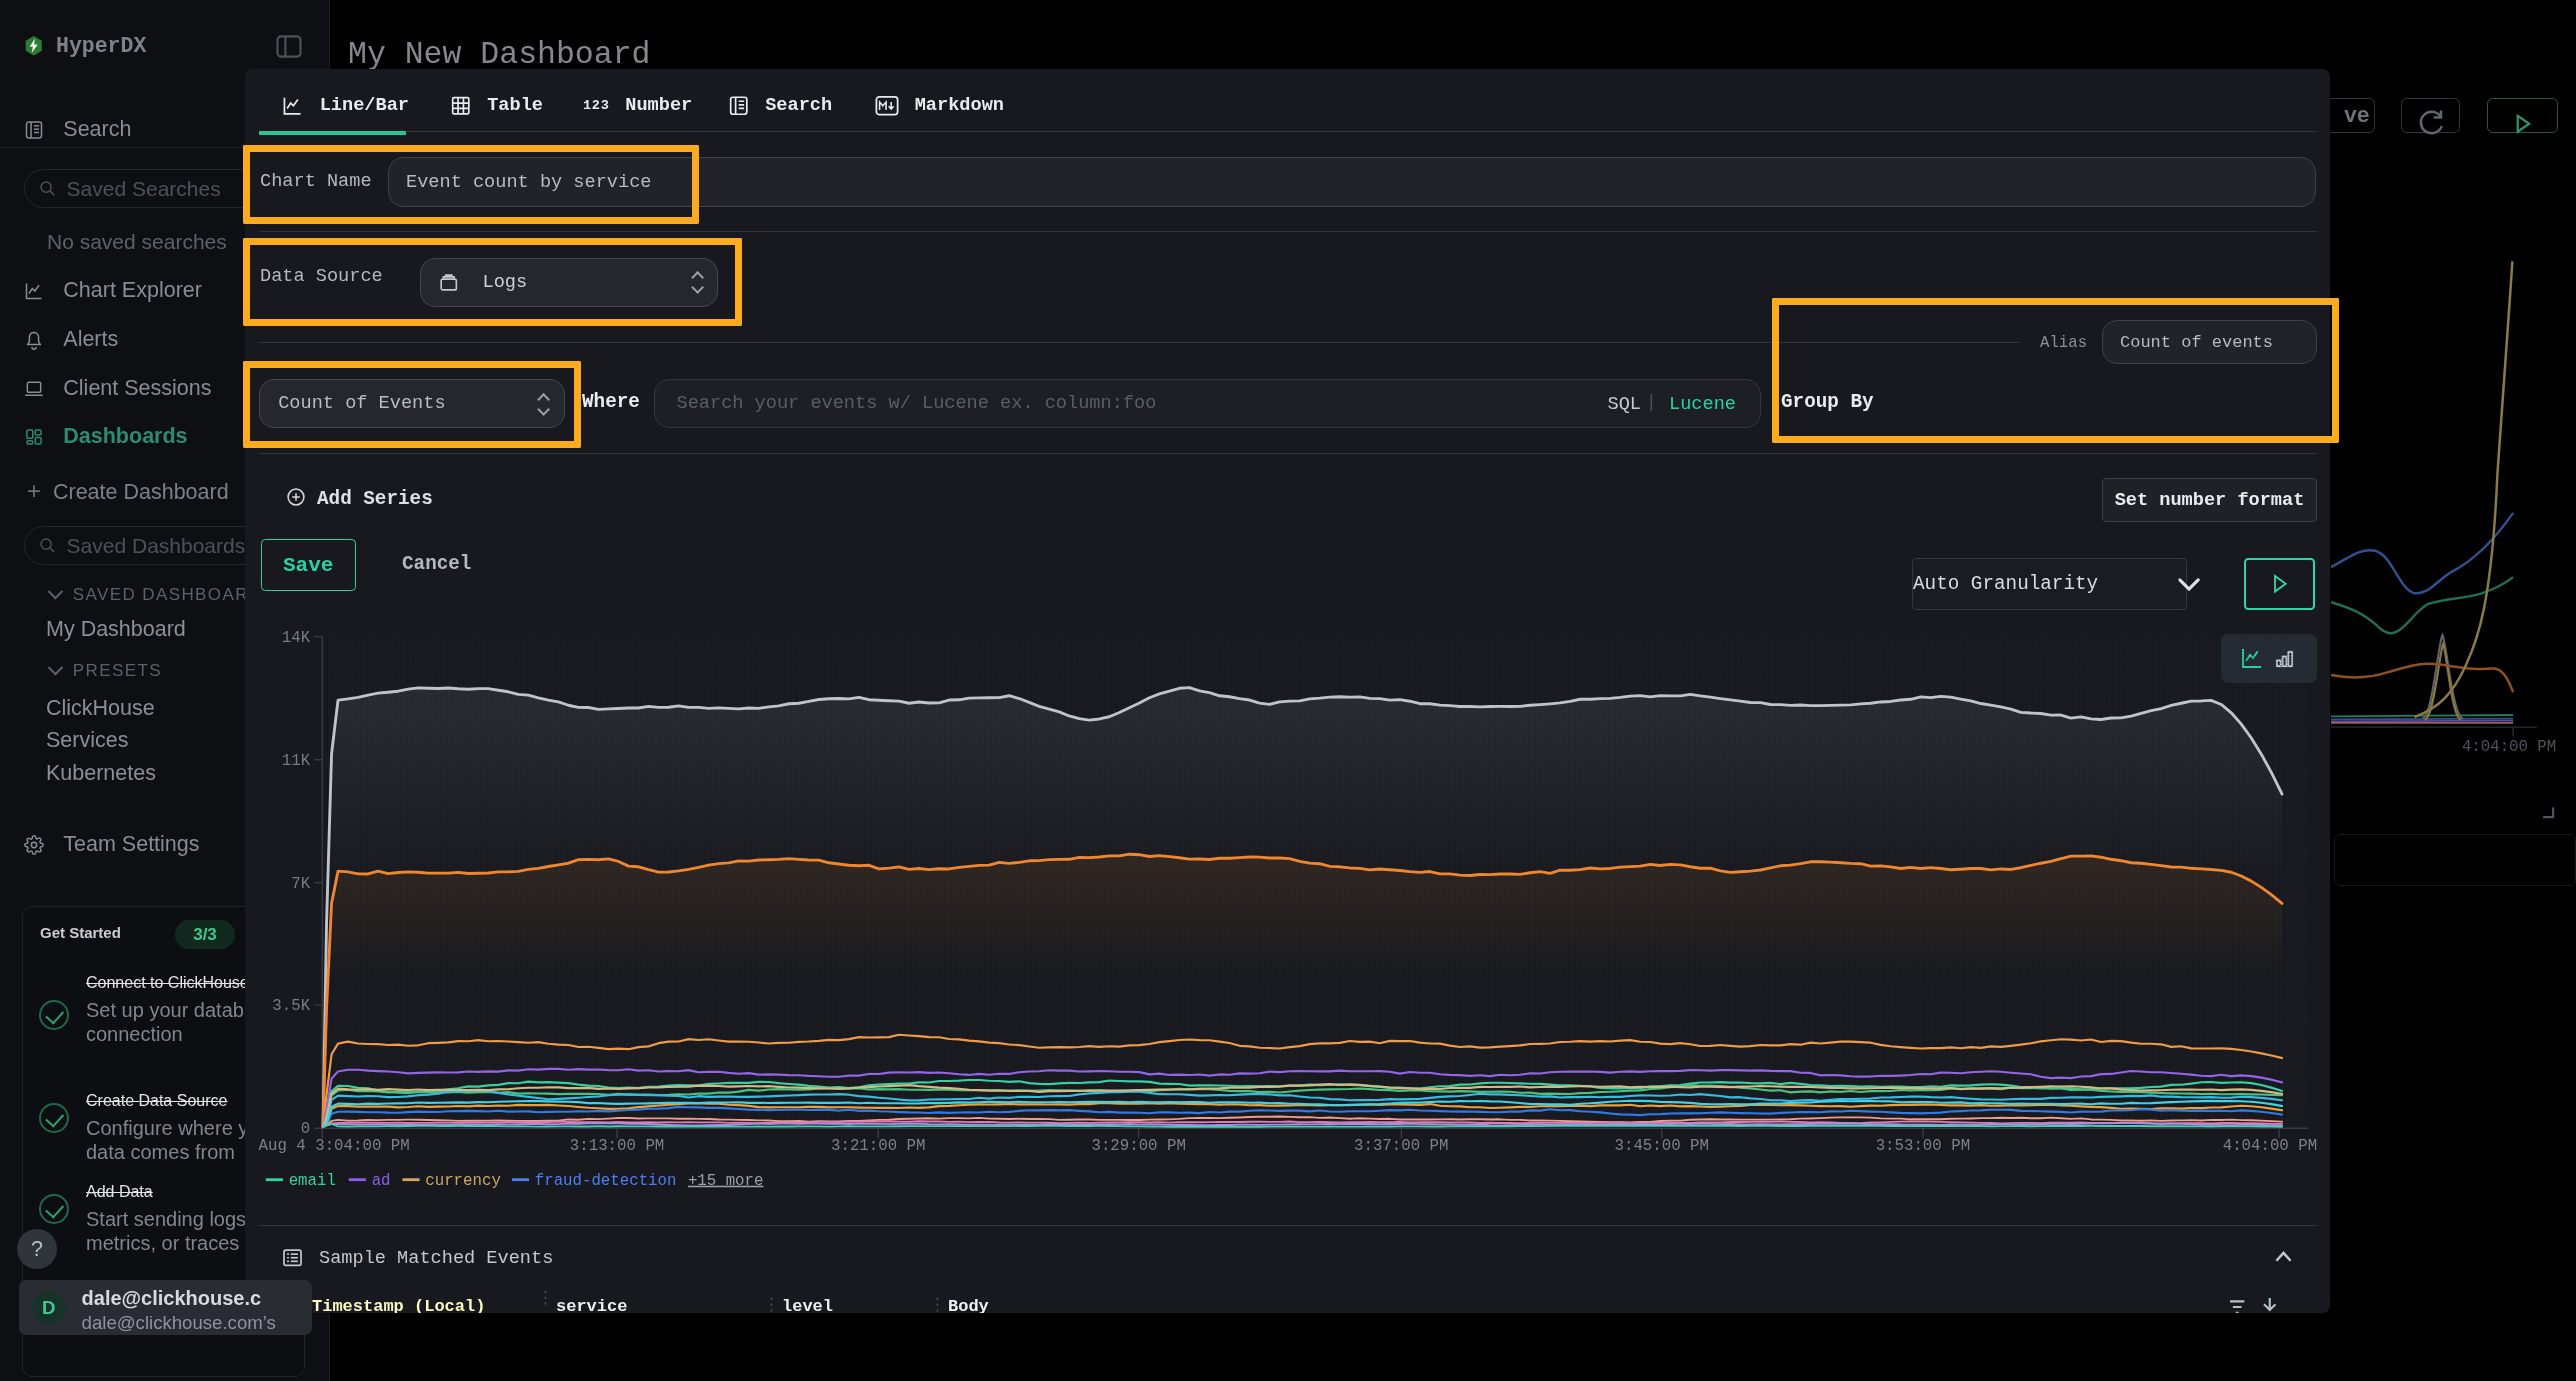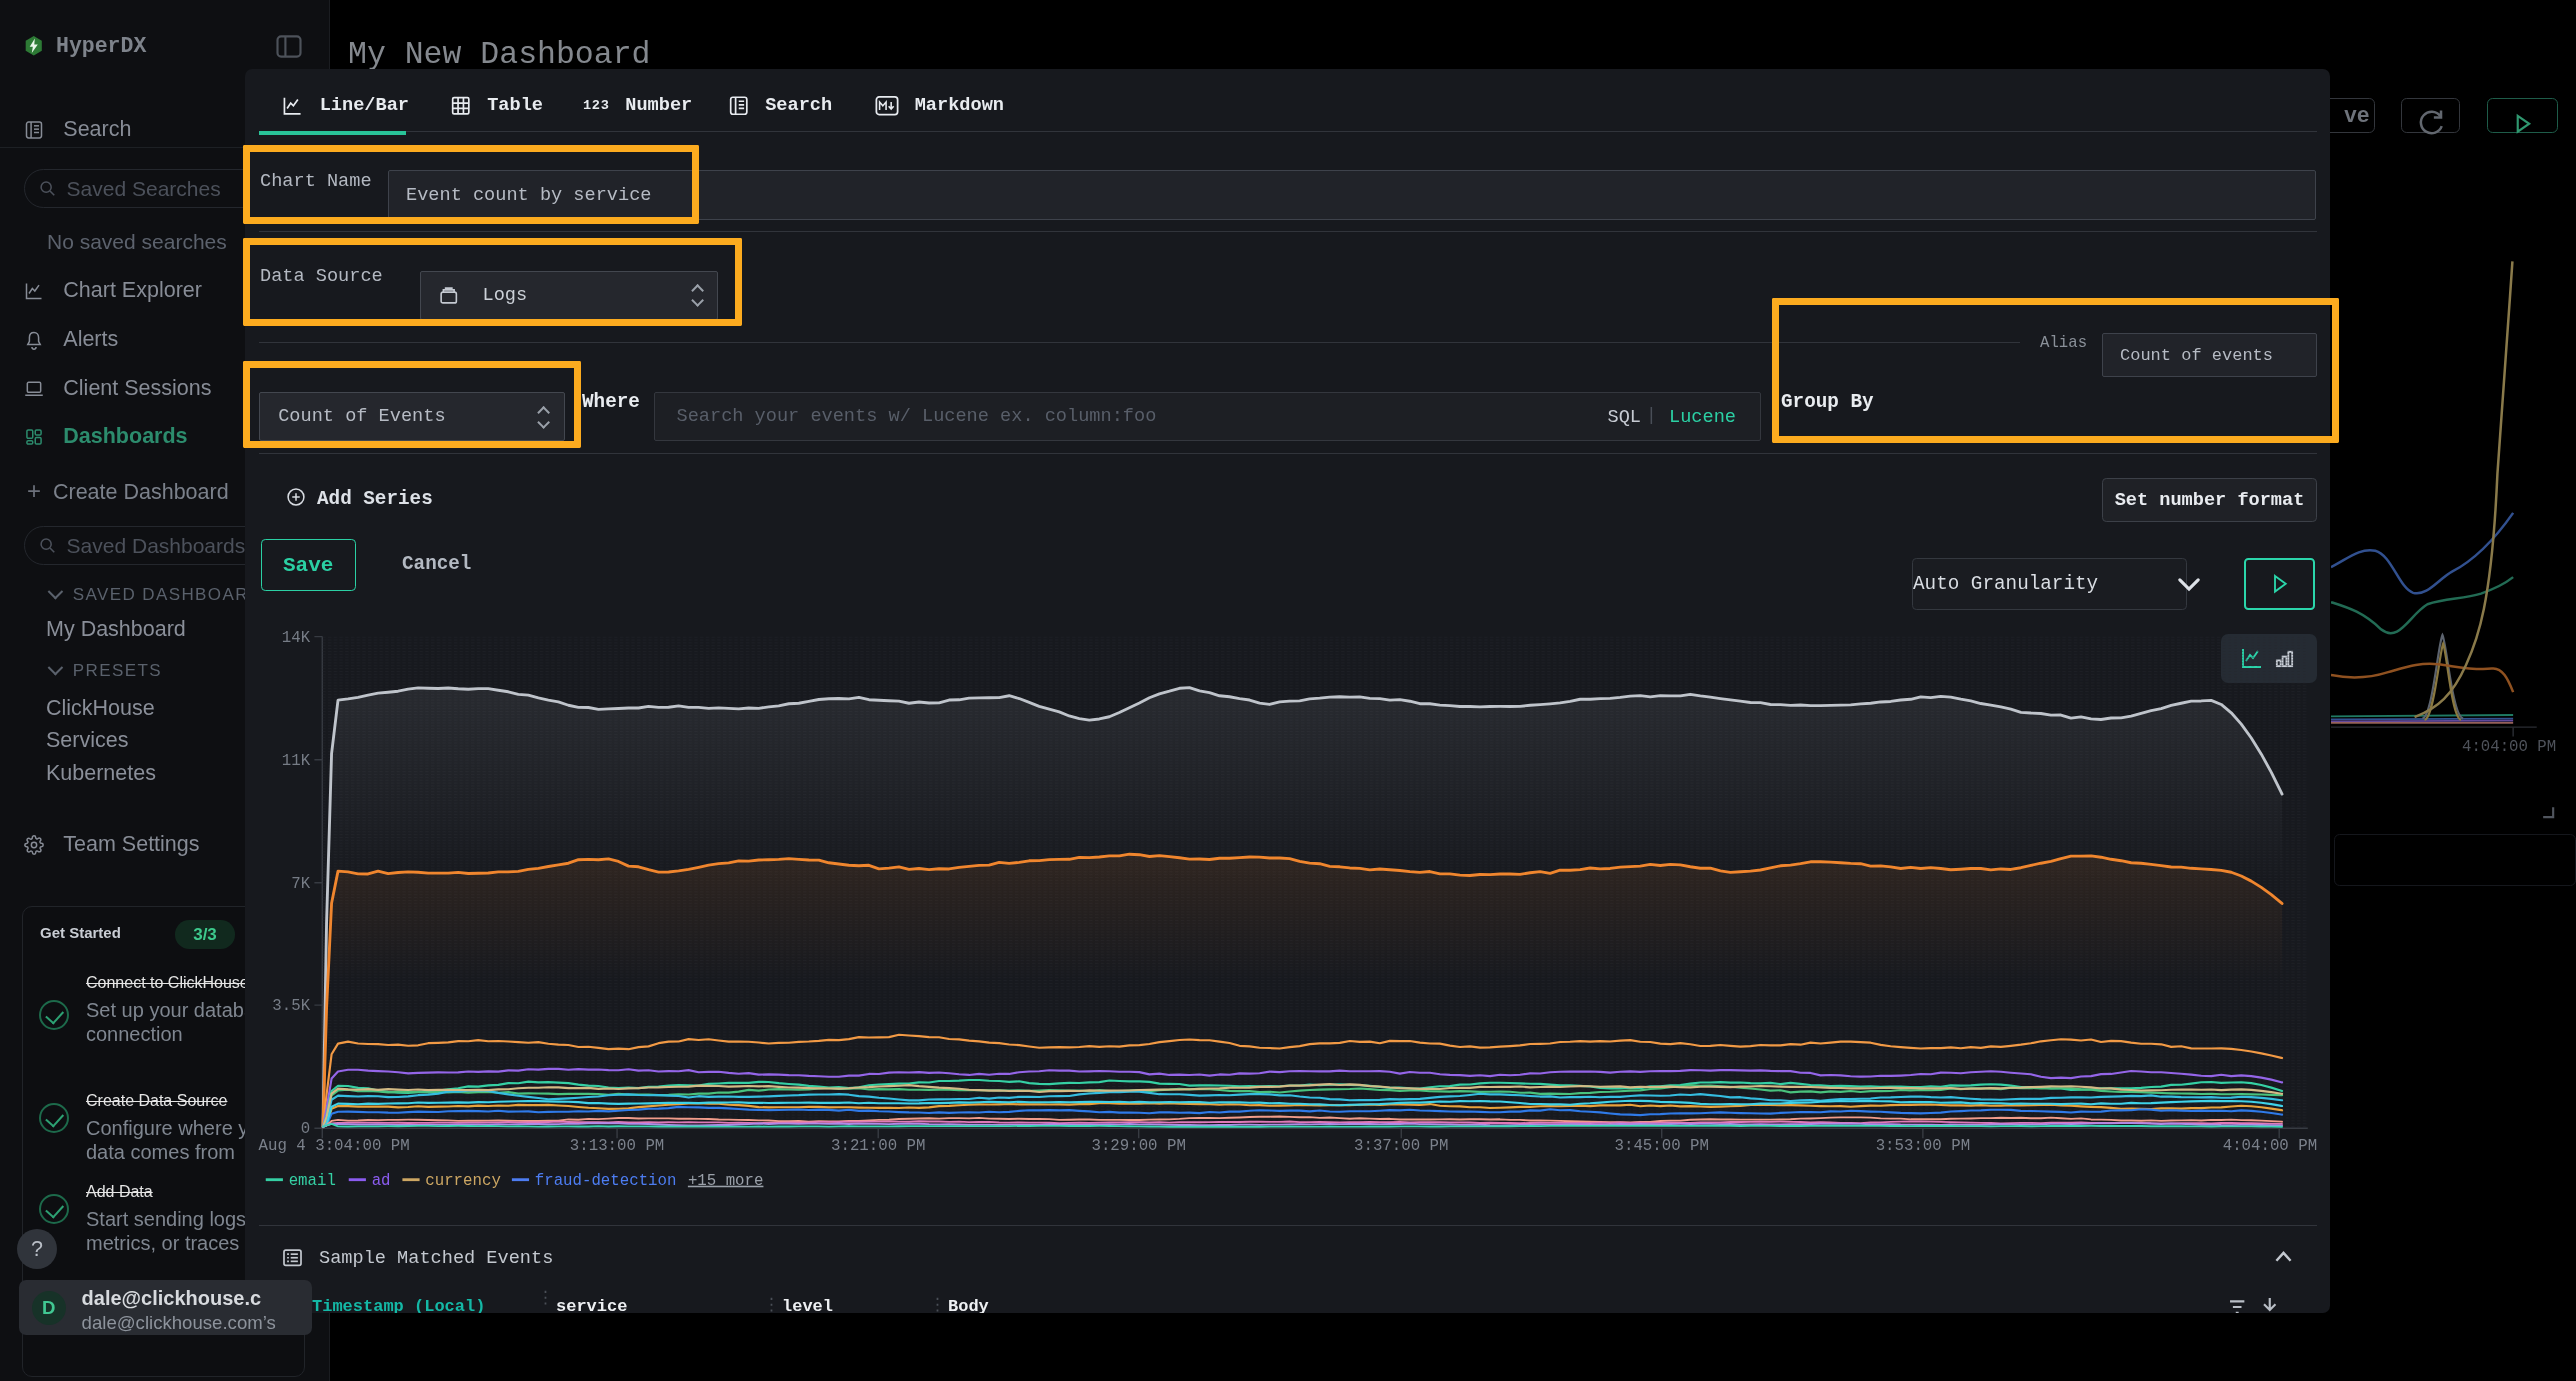--- a/index.html
+++ b/index.html
@@ -46,22 +46,22 @@
 
 
 #title { position:absolute; left:348px; top:37px; color:#84888e; font-size:31.5px; font-family:"Liberation Mono",monospace; z-index:0; }
 .hbtn { position:absolute; top:98px; height:35px; border:1.4px solid #33363c; border-radius:5.7px; }
 
 
 #modal { position:absolute; left:245px; top:69px; width:2085px; height:1244px;
   background:#17191e; border-radius:7.2px; z-index:10; overflow:hidden; }
 .mlabel { font-family:"Liberation Mono",monospace; color:#b3b8c1; font-size:18.6px; }
 .mwhite { font-family:"Liberation Mono",monospace; color:#e9ecf0; font-size:19.3px; font-weight:bold; }
-.minput { position:absolute; background:#212329; border:1.4px solid #3e424b; border-radius:2px;
-  font-family:"Liberation Mono",monospace; color:#b6bbc4; font-size:18.6px; display:flex; align-items:center;margin-top:13px; }
+.minput { position:absolute; background:#212329; border:1.4px solid #3e424b; border-radius:15px;
+  font-family:"Liberation Mono",monospace; color:#b6bbc4; font-size:18.6px; display:flex; align-items:center; }
 .mdiv { position:absolute; border-top:1.4px solid #31343b; }
 .tab { position:absolute; top:26px; display:flex; align-items:center; gap:15.7px;
   font-family:"Liberation Mono",monospace; color:#e8ebef; font-size:18.6px; font-weight:bold; }
 .updown { position:relative; width:14.3px; height:21.5px; }
 .updown:before { content:""; position:absolute; left:1.4px; top:1.4px; width:7.2px; height:7.2px;
   border-left:2.1px solid #9aa0a9; border-top:2.1px solid #9aa0a9; transform:rotate(45deg); }
 .updown:after { content:""; position:absolute; left:1.4px; bottom:1.4px; width:7.2px; height:7.2px;
   border-right:2.1px solid #9aa0a9; border-bottom:2.1px solid #9aa0a9; transform:rotate(45deg); }
 
 
@@ -410,21 +410,21 @@
       <line x1="6" y1="12" x2="8" y2="12"></line>
         <line x1="10" y1="12" x2="18" y2="12"></line>
       <line x1="6" y1="16" x2="8" y2="16"></line>
         <line x1="10" y1="16" x2="18" y2="16"></line>
     </svg>
     <div class="abs mono" style="left:74px;top:1179px;color:#c3c8cf;font-size:18.6px;">Sample Matched Events</div>
     <svg class="abs" style="left:2030px;top:1181px" width="17" height="13" viewBox="0 0 24 18">
       <path d="M2 15 L12 4 L22 15" fill="none" stroke="#c3c8cf" stroke-width="3.5"></path>
     </svg>
 
-    <div class="abs mono" style="left:67px;top:1228px;color:#14b8a6;font-weight:bold;font-size:17px;">Timestamp (Local)</div>
+    <div class="abs mono" style="left:67px;top:1228px;color:#fef9c3;font-weight:bold;font-size:17px;">Timestamp (Local)</div>
     <div class="abs" style="left:292px;top:1225px;color:#4a4f57;font-size:17px;letter-spacing:0;line-height:7.2px;">⋮</div>
     <div class="abs mono" style="left:311px;top:1228px;color:#eef0f3;font-weight:bold;font-size:17px;">service</div>
     <div class="abs" style="left:518px;top:1225px;color:#4a4f57;font-size:17px;">⋮</div>
     <div class="abs mono" style="left:537px;top:1228px;color:#eef0f3;font-weight:bold;font-size:17px;">level</div>
     <div class="abs" style="left:684px;top:1225px;color:#4a4f57;font-size:17px;">⋮</div>
     <div class="abs mono" style="left:703px;top:1228px;color:#eef0f3;font-weight:bold;font-size:17px;">Body</div>
     <svg class="abs" style="left:1982px;top:1228px" width="29" height="21.5" viewBox="0 0 40 30">
       <path d="M4 6 L24 6 M8 14 L20 14 M12 22 L16 22" stroke="#b9bec6" stroke-width="3" fill="none"></path>
     </svg>
     <svg class="abs" style="left:2014px;top:1226px" width="21.5" height="23" viewBox="0 0 30 32">

